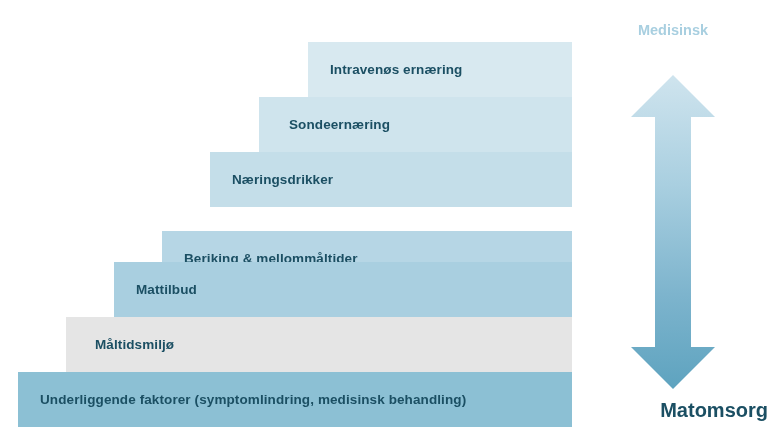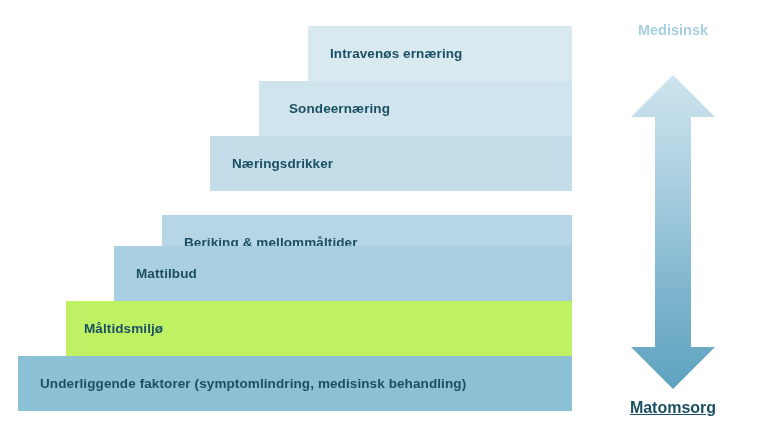--- a/index.html
+++ b/index.html
@@ -17,21 +17,21 @@
     position: relative;
     width: 768px;
     height: 448px;
     background: #ffffff;
   }
 
   
   #staircase {
     position: absolute;
     left: 0;
-    top: 0;
+    top: 16px;
     width: 600px;
     height: 379px;
   }
   .stair-step {
     position: absolute;
     box-sizing: border-box;
     display: flex;
     align-items: center;
   }
   .stair-label {
@@ -59,25 +59,24 @@
     color: #a8cfe0;
     font-size: 14.5px;
     font-weight: bold;
     line-height: 19px;
   }
   #arrow-bottom-label {
     position: absolute;
     top: 396px;
     left: 0;
     width: 190px;
-    text-align: center;
+    text-align: right;
     color: #1b4f63;
-    font-size: 16px;
+    font-size: 20px;
     font-weight: bold;
-    text-decoration: underline;
   }
   #double-arrow {
     position: absolute;
     left: 40px;
     top: 68px;
     width: 110px;
     height: 322px;
   }
 </style>
 </head>
@@ -100,21 +99,21 @@
     </div>
 
     <div class="stair-step" style="left:162px; top:191px; width:410px; height:55px; background:#b6d6e5; padding-left:22px;margin-top:24px;">
       <span class="stair-label">Beriking &amp; mellommåltider</span>
     </div>
 
     <div class="stair-step" style="left:114px; top:246px; width:458px; height:55px; background:#a9cfe0; padding-left:22px;">
       <span class="stair-label">Mattilbud</span>
     </div>
 
-    <div class="stair-step" style="left:66px; top:301px; width:506px; height:55px; background:#bef264; padding-left:18px;">
+    <div class="stair-step" style="left:66px; top:301px; width:506px; height:55px; background:#e5e5e5; padding-left:29px;">
       <span class="stair-label">Måltidsmiljø</span>
     </div>
 
     <div class="stair-step" style="left:18px; top:356px; width:554px; height:55px; background:#8cc0d4; padding-left:22px;">
       <span class="stair-label">Underliggende faktorer (symptomlindring, medisinsk behandling)</span>
     </div>
 
   </div>
 
   <div id="arrow-column">

